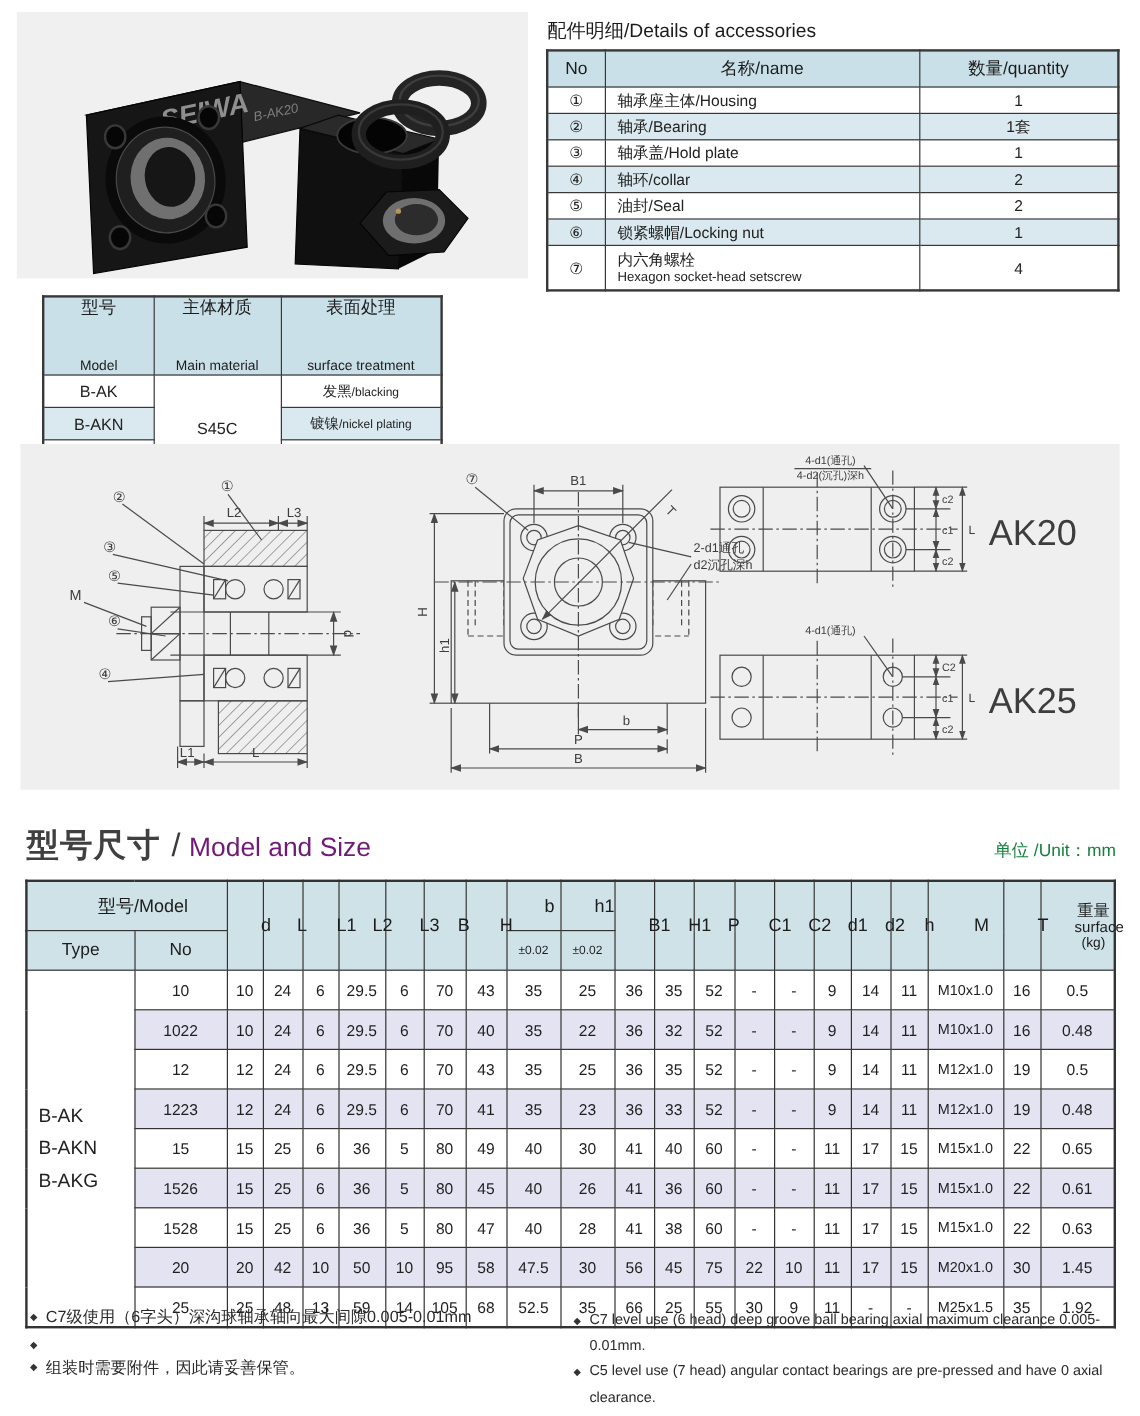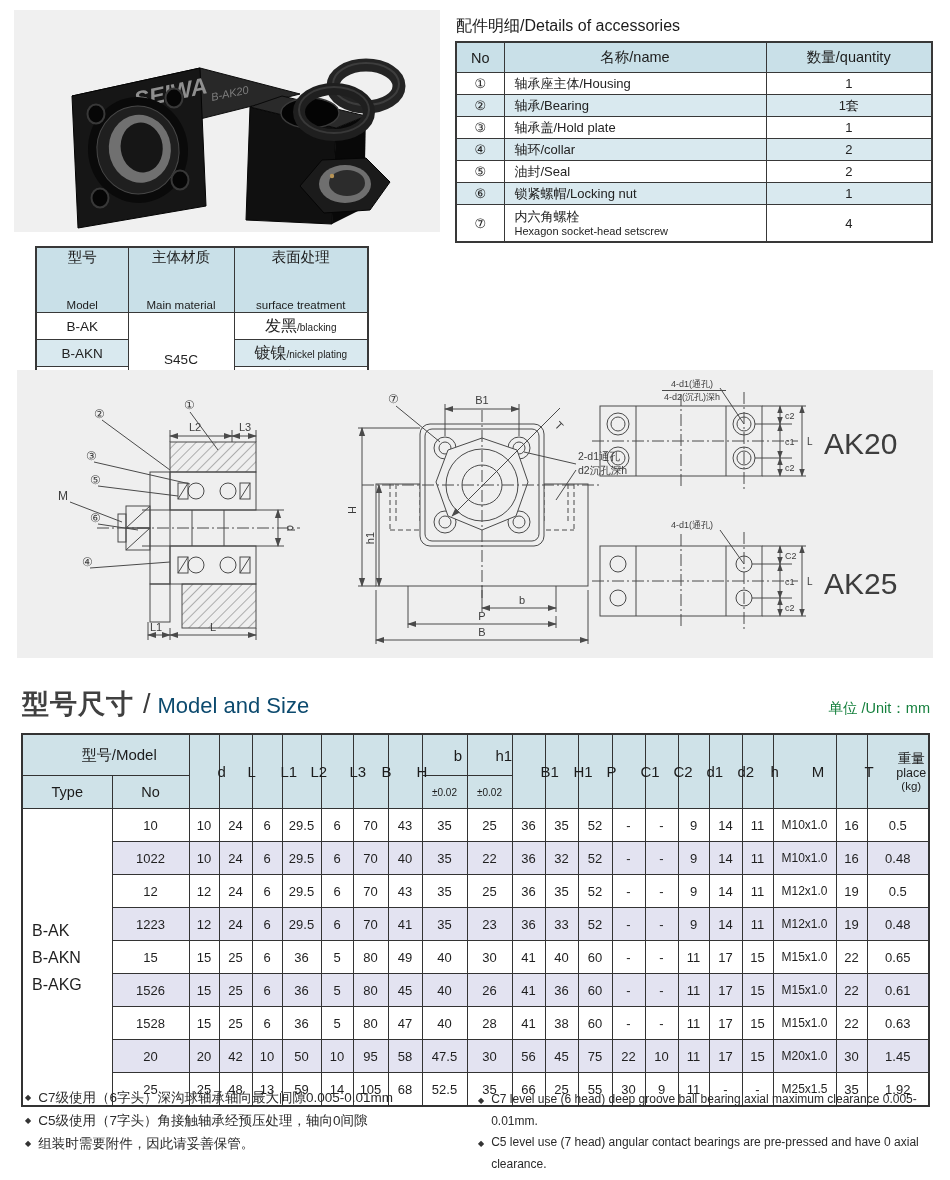--- a/index.html
+++ b/index.html
@@ -23,33 +23,33 @@
   .acc-table tr.tall td{height:36px;}
 
   
   .mat-section{left:35px;top:246px;width:384px;}
   .mat-table{width:332px;border:2px solid #383838;}
   .mat-table th{background:#c9e0e8;border:1px solid #383838;font-weight:400;height:42px;color:#1c1c1c;}
   .mat-table th .cn{display:block;font-size:14.5px;line-height:1.15;}
   .mat-table th .en{display:block;font-size:11.5px;line-height:1.1;margin-top:33px;}
   .mat-table td{border:1px solid #383838;height:24px;text-align:center;font-size:13.5px;color:#222;}
   .mat-table tr.stripe td{background:#d9e9ef;}
-  .mat-table td.treat .cn{font-size:16px;text-align:center;}
+  .mat-table td.treat .cn{font-size:12px;text-align:center;}
   .mat-table td.treat .en{font-size:10px;}
 
   
   .draw-panel{left:17px;top:370px;width:916px;height:288px;background:#efefef;}
   .draw-panel svg{position:absolute;overflow:visible;}
   .draw-panel svg text{font-family:"Liberation Sans",sans-serif;fill:#3d3d3d;}
 
   
   .size-head{left:22px;top:686px;width:908px;display:flex;align-items:baseline;}
   .t-cn{font-size:27px;font-weight:700;color:#404040;letter-spacing:1px;}
   .t-sep{font-size:27px;font-weight:300;color:#3a3a3a;margin:0 7px 0 9px;}
-  .t-en{font-size:22px;color:#0c4a6e;}
+  .t-en{font-size:22px;color:#701a75;}
   .t-unit{margin-left:auto;font-size:14.5px;color:#15803d;}
 
   .size-section{left:21px;top:733px;width:908px;}
   .size-table{width:908px;border:2px solid #333;}
   .size-table th{background:#cfe2e8;border:1px solid #333;font-weight:400;color:#1c1c1c;}
   .size-table .r1 th{height:38px;font-size:15px;padding-left:28px;}
   .size-table .r2 th{height:30px;font-size:14.5px;}
   .size-table th.tol{font-size:10px;}
   .size-table th.weight span{display:block;line-height:1.12;}
   .size-table th.weight .w1{font-size:13.5px;}
@@ -511,21 +511,21 @@
           <th rowspan="2">P</th>
           <th rowspan="2">C1</th>
           <th rowspan="2">C2</th>
           <th rowspan="2">d1</th>
           <th rowspan="2">d2</th>
           <th rowspan="2">h</th>
           <th rowspan="2">M</th>
           <th rowspan="2">T</th>
           <th rowspan="2" class="weight">
             <span class="w1">重量</span>
-            <span class="w2">place</span>
+            <span class="w2">surface</span>
             <span class="w3">(kg)</span>
           </th>
         </tr>
         <tr class="r2">
           <th>Type</th>
           <th>No</th>
           <th class="tol">±0.02</th>
           <th class="tol">±0.02</th>
         </tr>
       </thead>
@@ -746,21 +746,20 @@
     </table>
   </section>
 
   <section class="notes-cn" id="notes-cn">
       <div class="note-line">
         <span class="bullet">◆</span>
         <span>C7级使用（6字头）深沟球轴承轴向最大间隙0.005-0.01mm</span>
       </div>
       <div class="note-line">
         <span class="bullet">◆</span>
-        <span>C5级使用（7字头）角接触轴承经预压处理，轴向0间隙</span>
       </div>
       <div class="note-line">
         <span class="bullet">◆</span>
         <span>组装时需要附件，因此请妥善保管。</span>
       </div>
     </section>
   <section class="notes-en" id="notes-en">
       <div class="note-line">
         <span class="bullet">◆</span>
         <span>C7 level use (6 head) deep groove ball bearing axial maximum clearance 0.005-0.01mm.</span>

